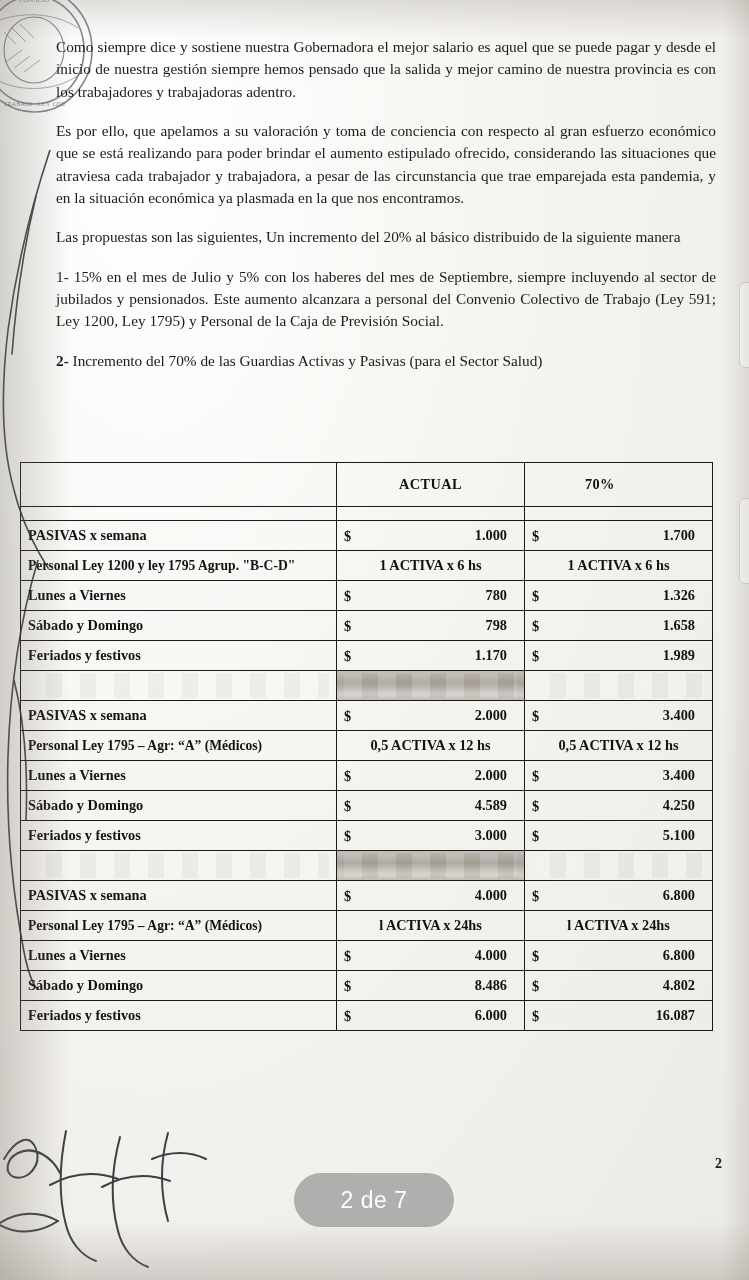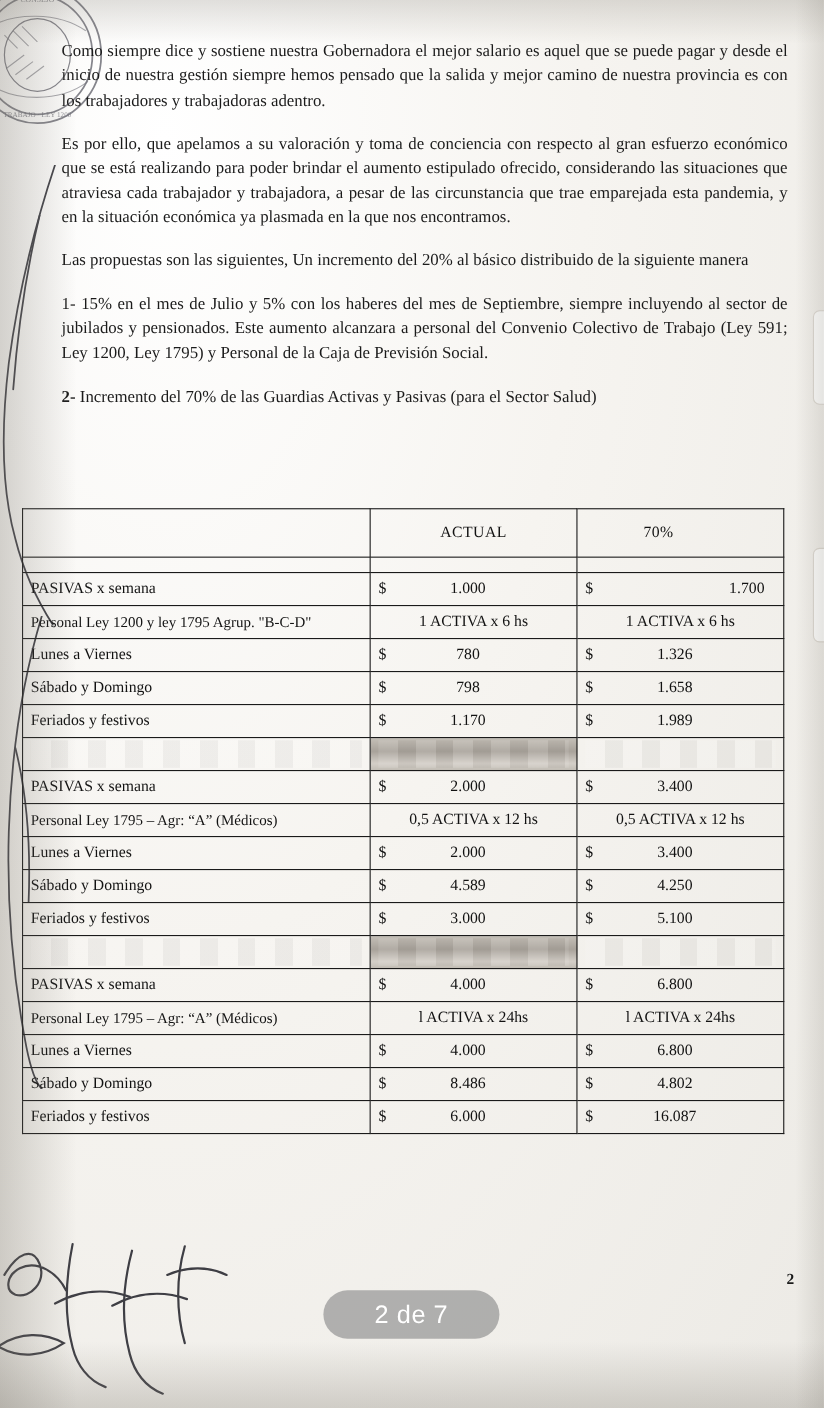--- a/index.html
+++ b/index.html
@@ -84,30 +84,31 @@
     table-layout: fixed;
     color: #121212;
   }
   table.guardias td {
     border: 1.4px solid #1a1a1a;
     height: 30px;
     padding: 2px 7px;
     font-size: 14.3px;
     vertical-align: middle;
     background: transparent;
+    font-weight: bold;
   }
   td.nolines { border: none; }
   .col-a { width: 316px; }
   .col-b { width: 188px; }
   .col-c { width: 188px; }
 
   .hdr { text-align: center; font-size: 15.2px; letter-spacing: .4px; }
   .money { position: relative; }
   .money .sym { position: absolute; left: 7px; top: 50%; transform: translateY(-50%); }
-  .money .amt { display: block; text-align: center; padding-right: 10px; }
+  .money .amt { display: block; text-align: right; padding-right: 10px; }
   .ctr { text-align: center; margin-top: 25px; }
 
   
   td.band {
     background: linear-gradient(to bottom, #b9b4ab 0%, #a39d94 38%, #cfcac2 75%, #bdb8b0 100%);
     height: 34px;
   }
   td.band.b2 {
     background: linear-gradient(to bottom, #c3beb6 0%, #a8a29a 40%, #d4cfc8 78%, #c0bbb3 100%);
   }
@@ -122,21 +123,21 @@
     right: 27px; top: 1156px;
     font-size: 14px;
     font-weight: bold;
     color: #1a1a1a;
   }
 
   
   .page-pill {
     position: absolute;
     left: 294px; top: 1173px;
-    width: 160px; height: 44px;
+    width: 160px; height: 54px;
     background: rgba(150,150,150,0.72);
     border-radius: 28px;
     color: #ffffff;
     font-family: "Liberation Sans", sans-serif;
     font-size: 23px;
     display: flex; align-items: center; justify-content: center;
     letter-spacing: .5px;
   }
 
   

